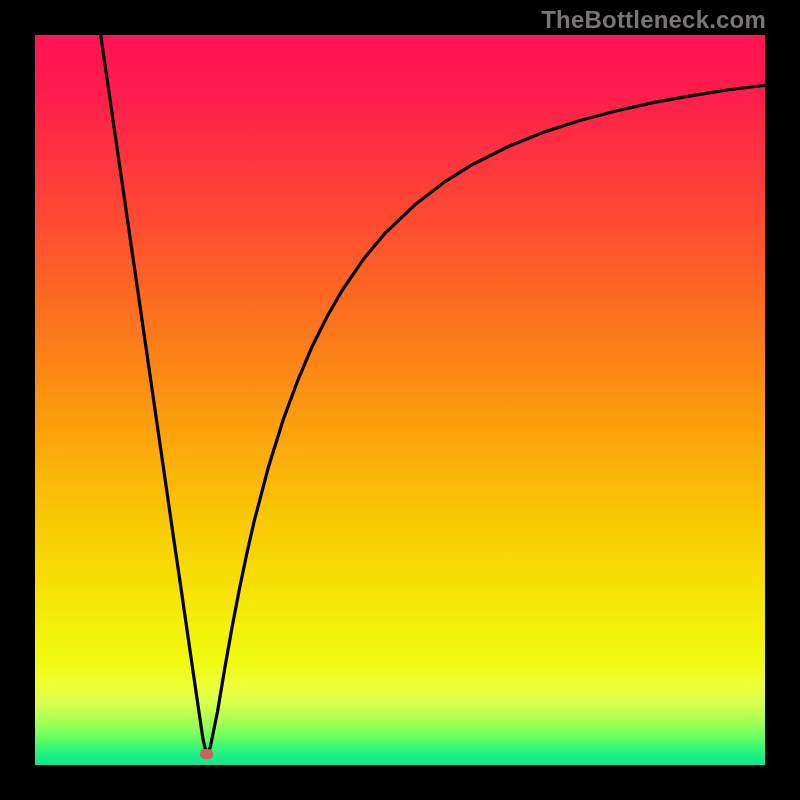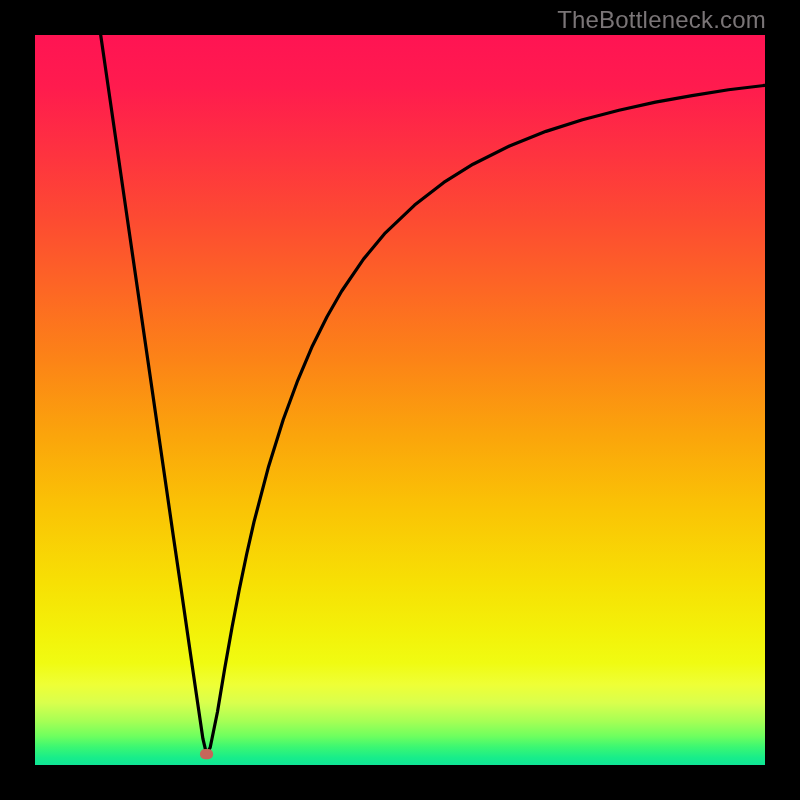--- a/index.html
+++ b/index.html
@@ -22,21 +22,21 @@
     top: 35px;
     width: 730px;
     height: 730px;
   }
   .watermark {
     position: absolute;
     top: 6px;
     right: 34px;
     font-family: Arial, Helvetica, sans-serif;
     font-size: 24px;
-    font-weight: 400;
+    font-weight: 700;
     color: #7a7577;
     letter-spacing: 0.2px;
     user-select: none;
   }
 </style>
 </head>
 <body>
 
 <div class="frame">
   <svg class="plot-area" viewBox="0 0 730 730" preserveAspectRatio="none">

